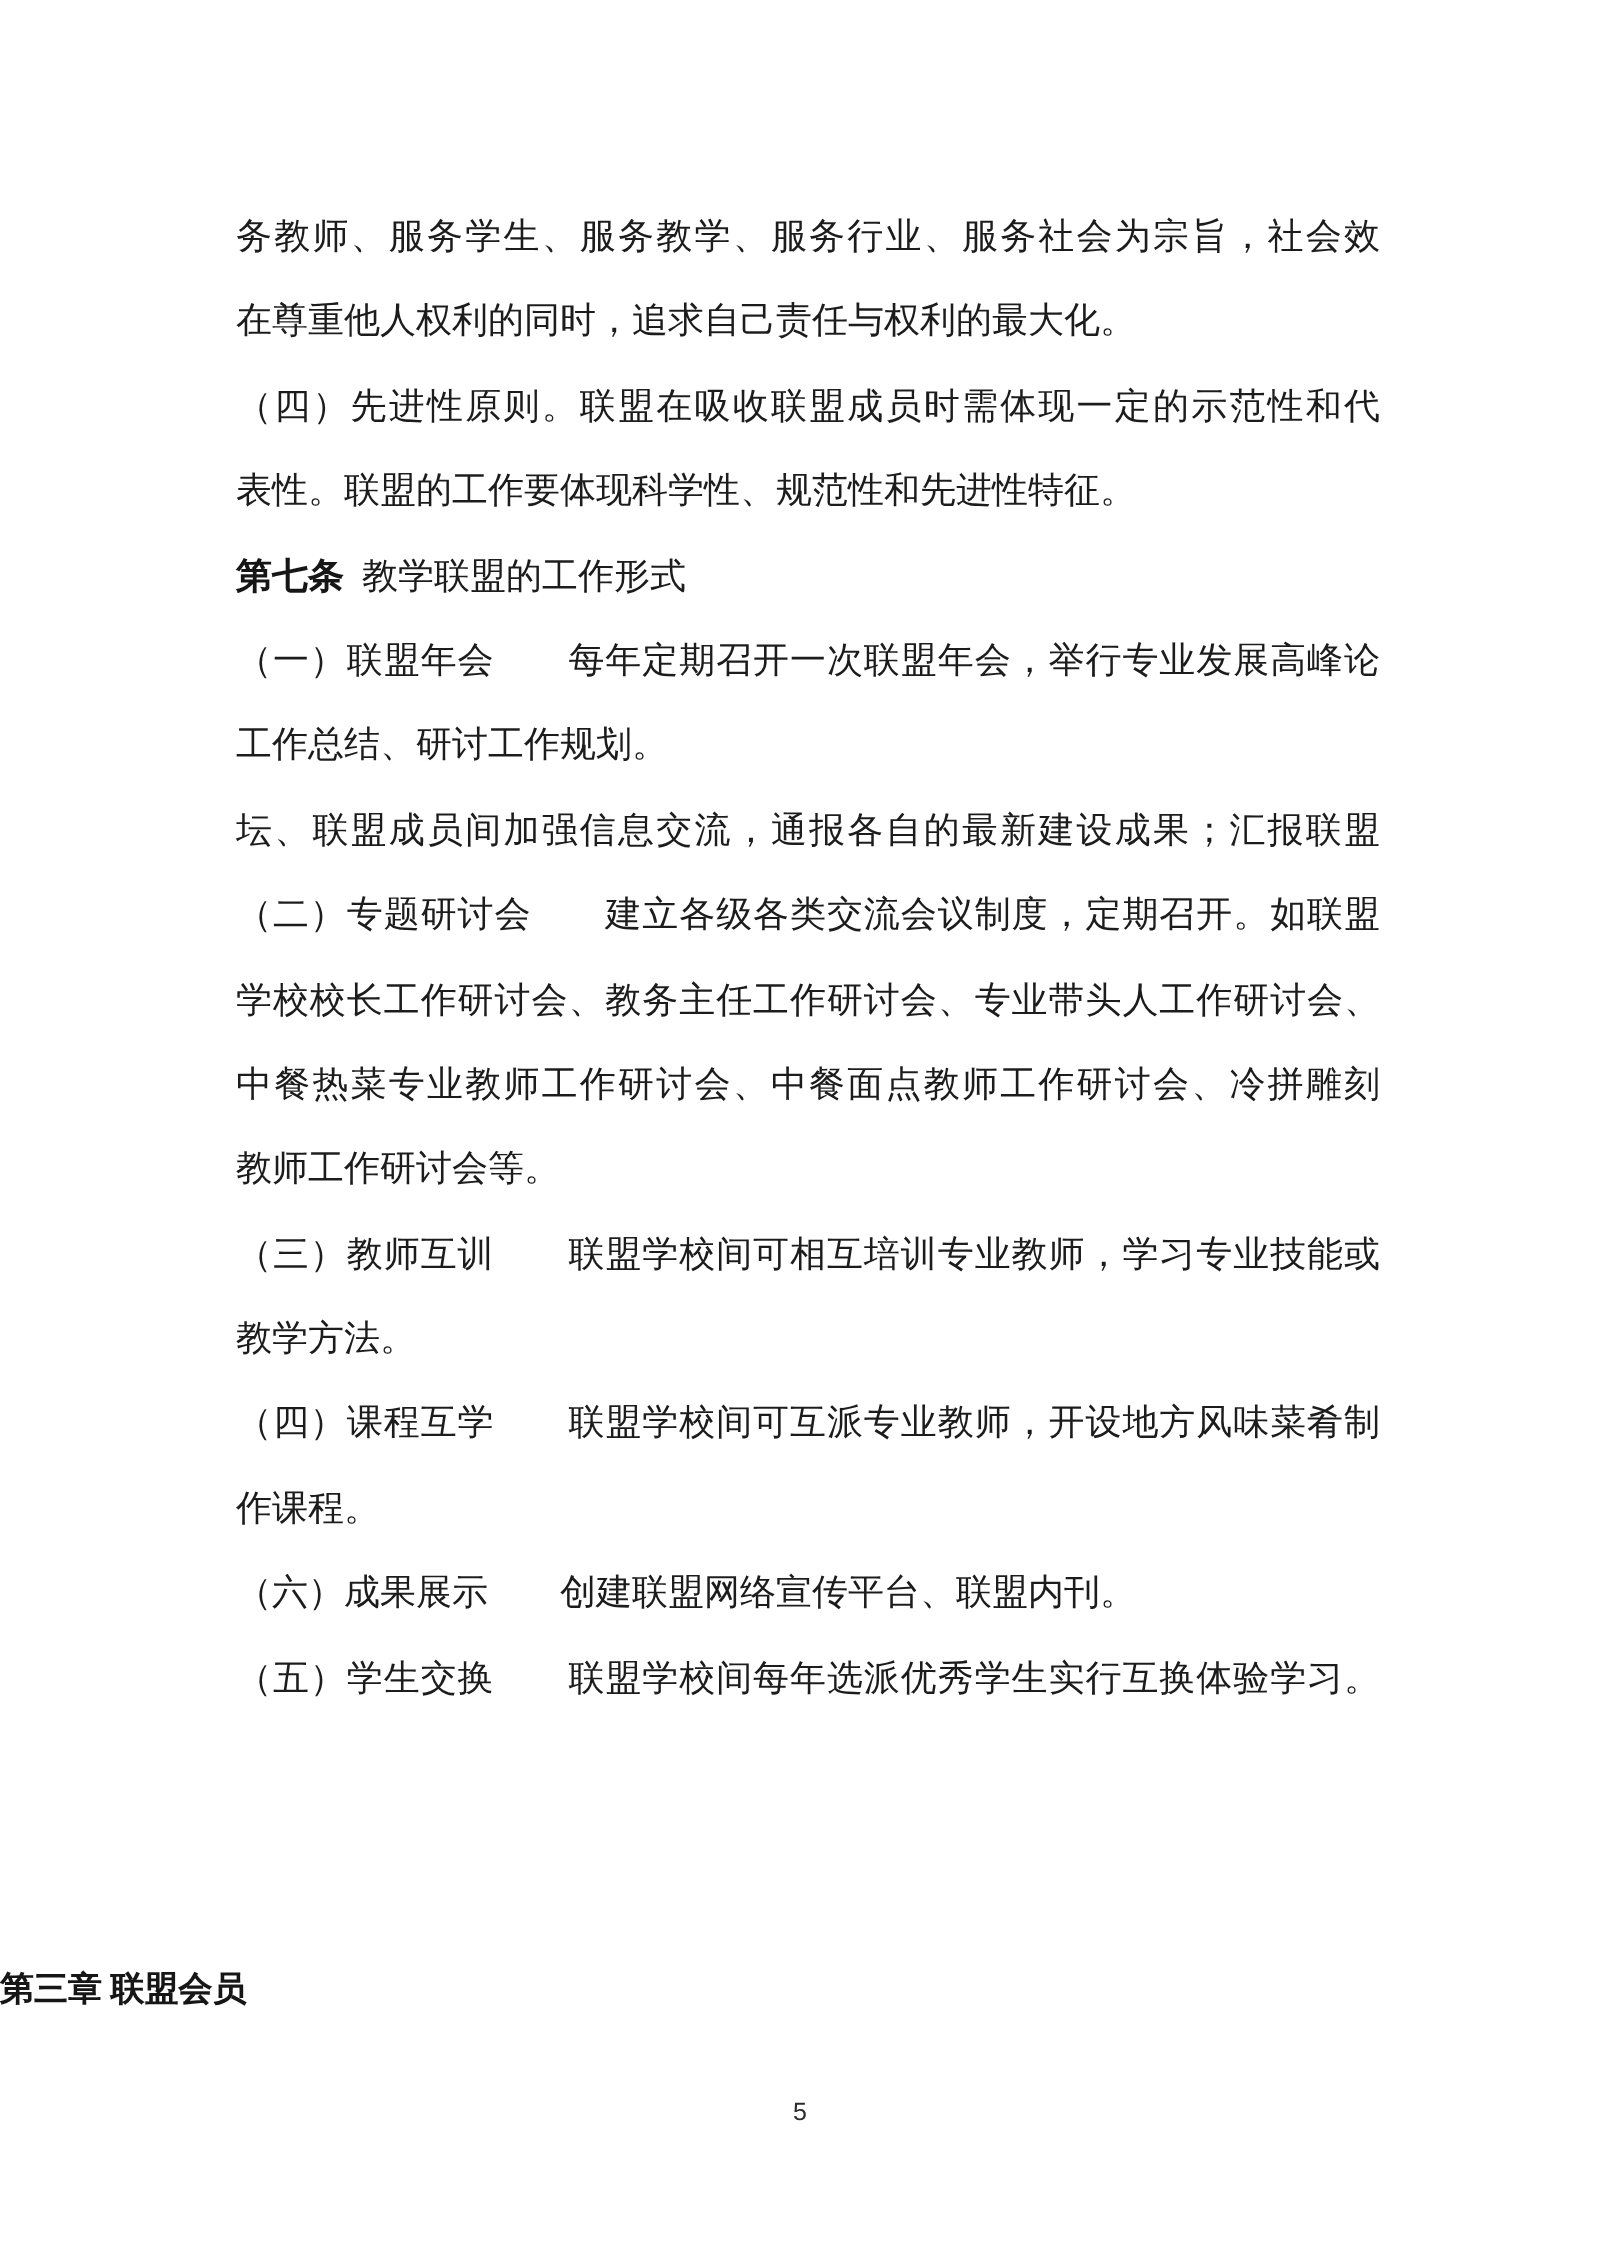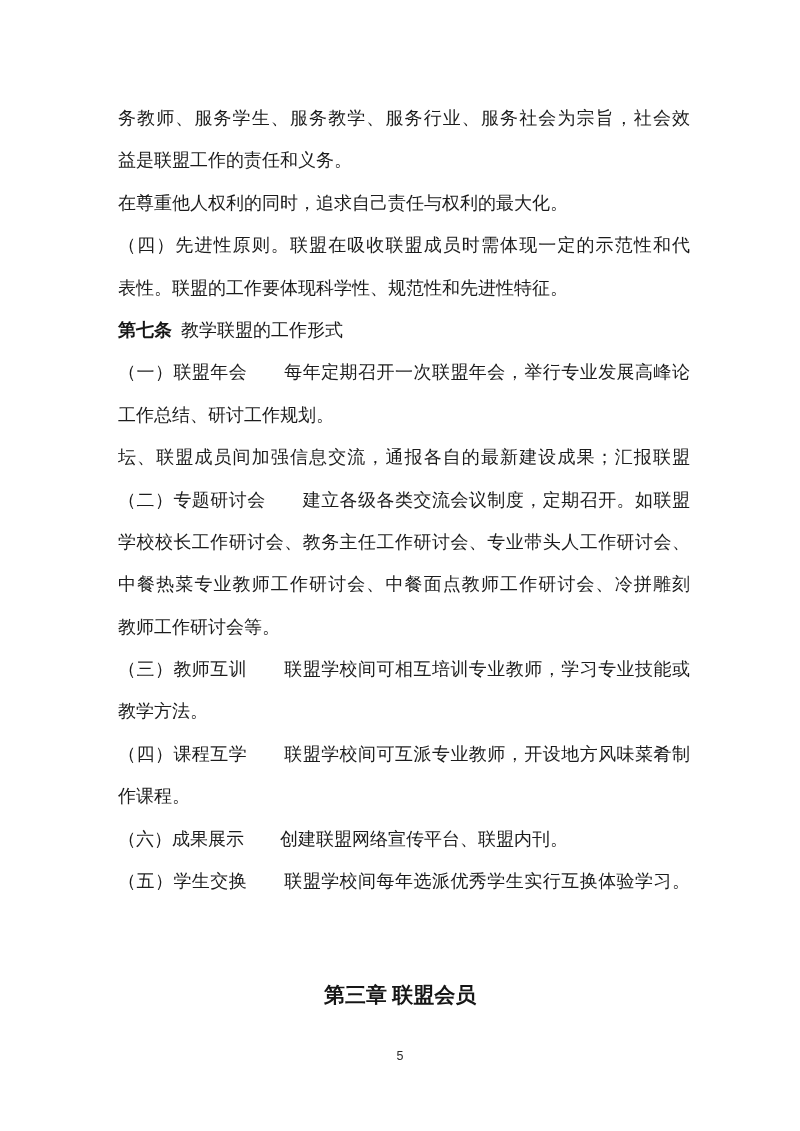--- a/index.html
+++ b/index.html
@@ -41,23 +41,22 @@
     font-weight: bold;
     margin-right: 9px;
     color: #161616;
     text-align: right;
   }
   .chapter-heading {
     position: absolute;
     left: 0;
     top: 979px;
     width: 800px;
-    text-align: center;
     font-weight: bold;
-    font-size: 21px;
+    font-size: 17px;
     line-height: 32px;
     color: #161616;
   }
   .page-number {
     position: absolute;
     left: 0;
     top: 1046px;
     width: 800px;
     text-align: center;
     font-size: 12.5px;
@@ -65,21 +64,20 @@
     color: #2b2b2b;
     font-family: "Liberation Sans", "DejaVu Sans", sans-serif;
   }
 </style>
 </head>
 <body>
 
 <div class="page">
   <div class="doc-text">
     <div class="line full">务教师、服务学生、服务教学、服务行业、服务社会为宗旨，社会效</div>
-    <div class="line end">益是联盟工作的责任和义务。</div>
     <div class="line end">在尊重他人权利的同时，追求自己责任与权利的最大化。</div>
     <div class="line full">（四）先进性原则。联盟在吸收联盟成员时需体现一定的示范性和代</div>
     <div class="line end">表性。联盟的工作要体现科学性、规范性和先进性特征。</div>
     <div class="line end"><span class="article-label">第七条</span><span>教学联盟的工作形式</span></div>
     <div class="line full">（一）联盟年会　　每年定期召开一次联盟年会，举行专业发展高峰论</div>
     <div class="line end">工作总结、研讨工作规划。</div>
     <div class="line full">坛、联盟成员间加强信息交流，通报各自的最新建设成果；汇报联盟</div>
     <div class="line full">（二）专题研讨会　　建立各级各类交流会议制度，定期召开。如联盟</div>
     <div class="line full">学校校长工作研讨会、教务主任工作研讨会、专业带头人工作研讨会、</div>
     <div class="line full">中餐热菜专业教师工作研讨会、中餐面点教师工作研讨会、冷拼雕刻</div>

